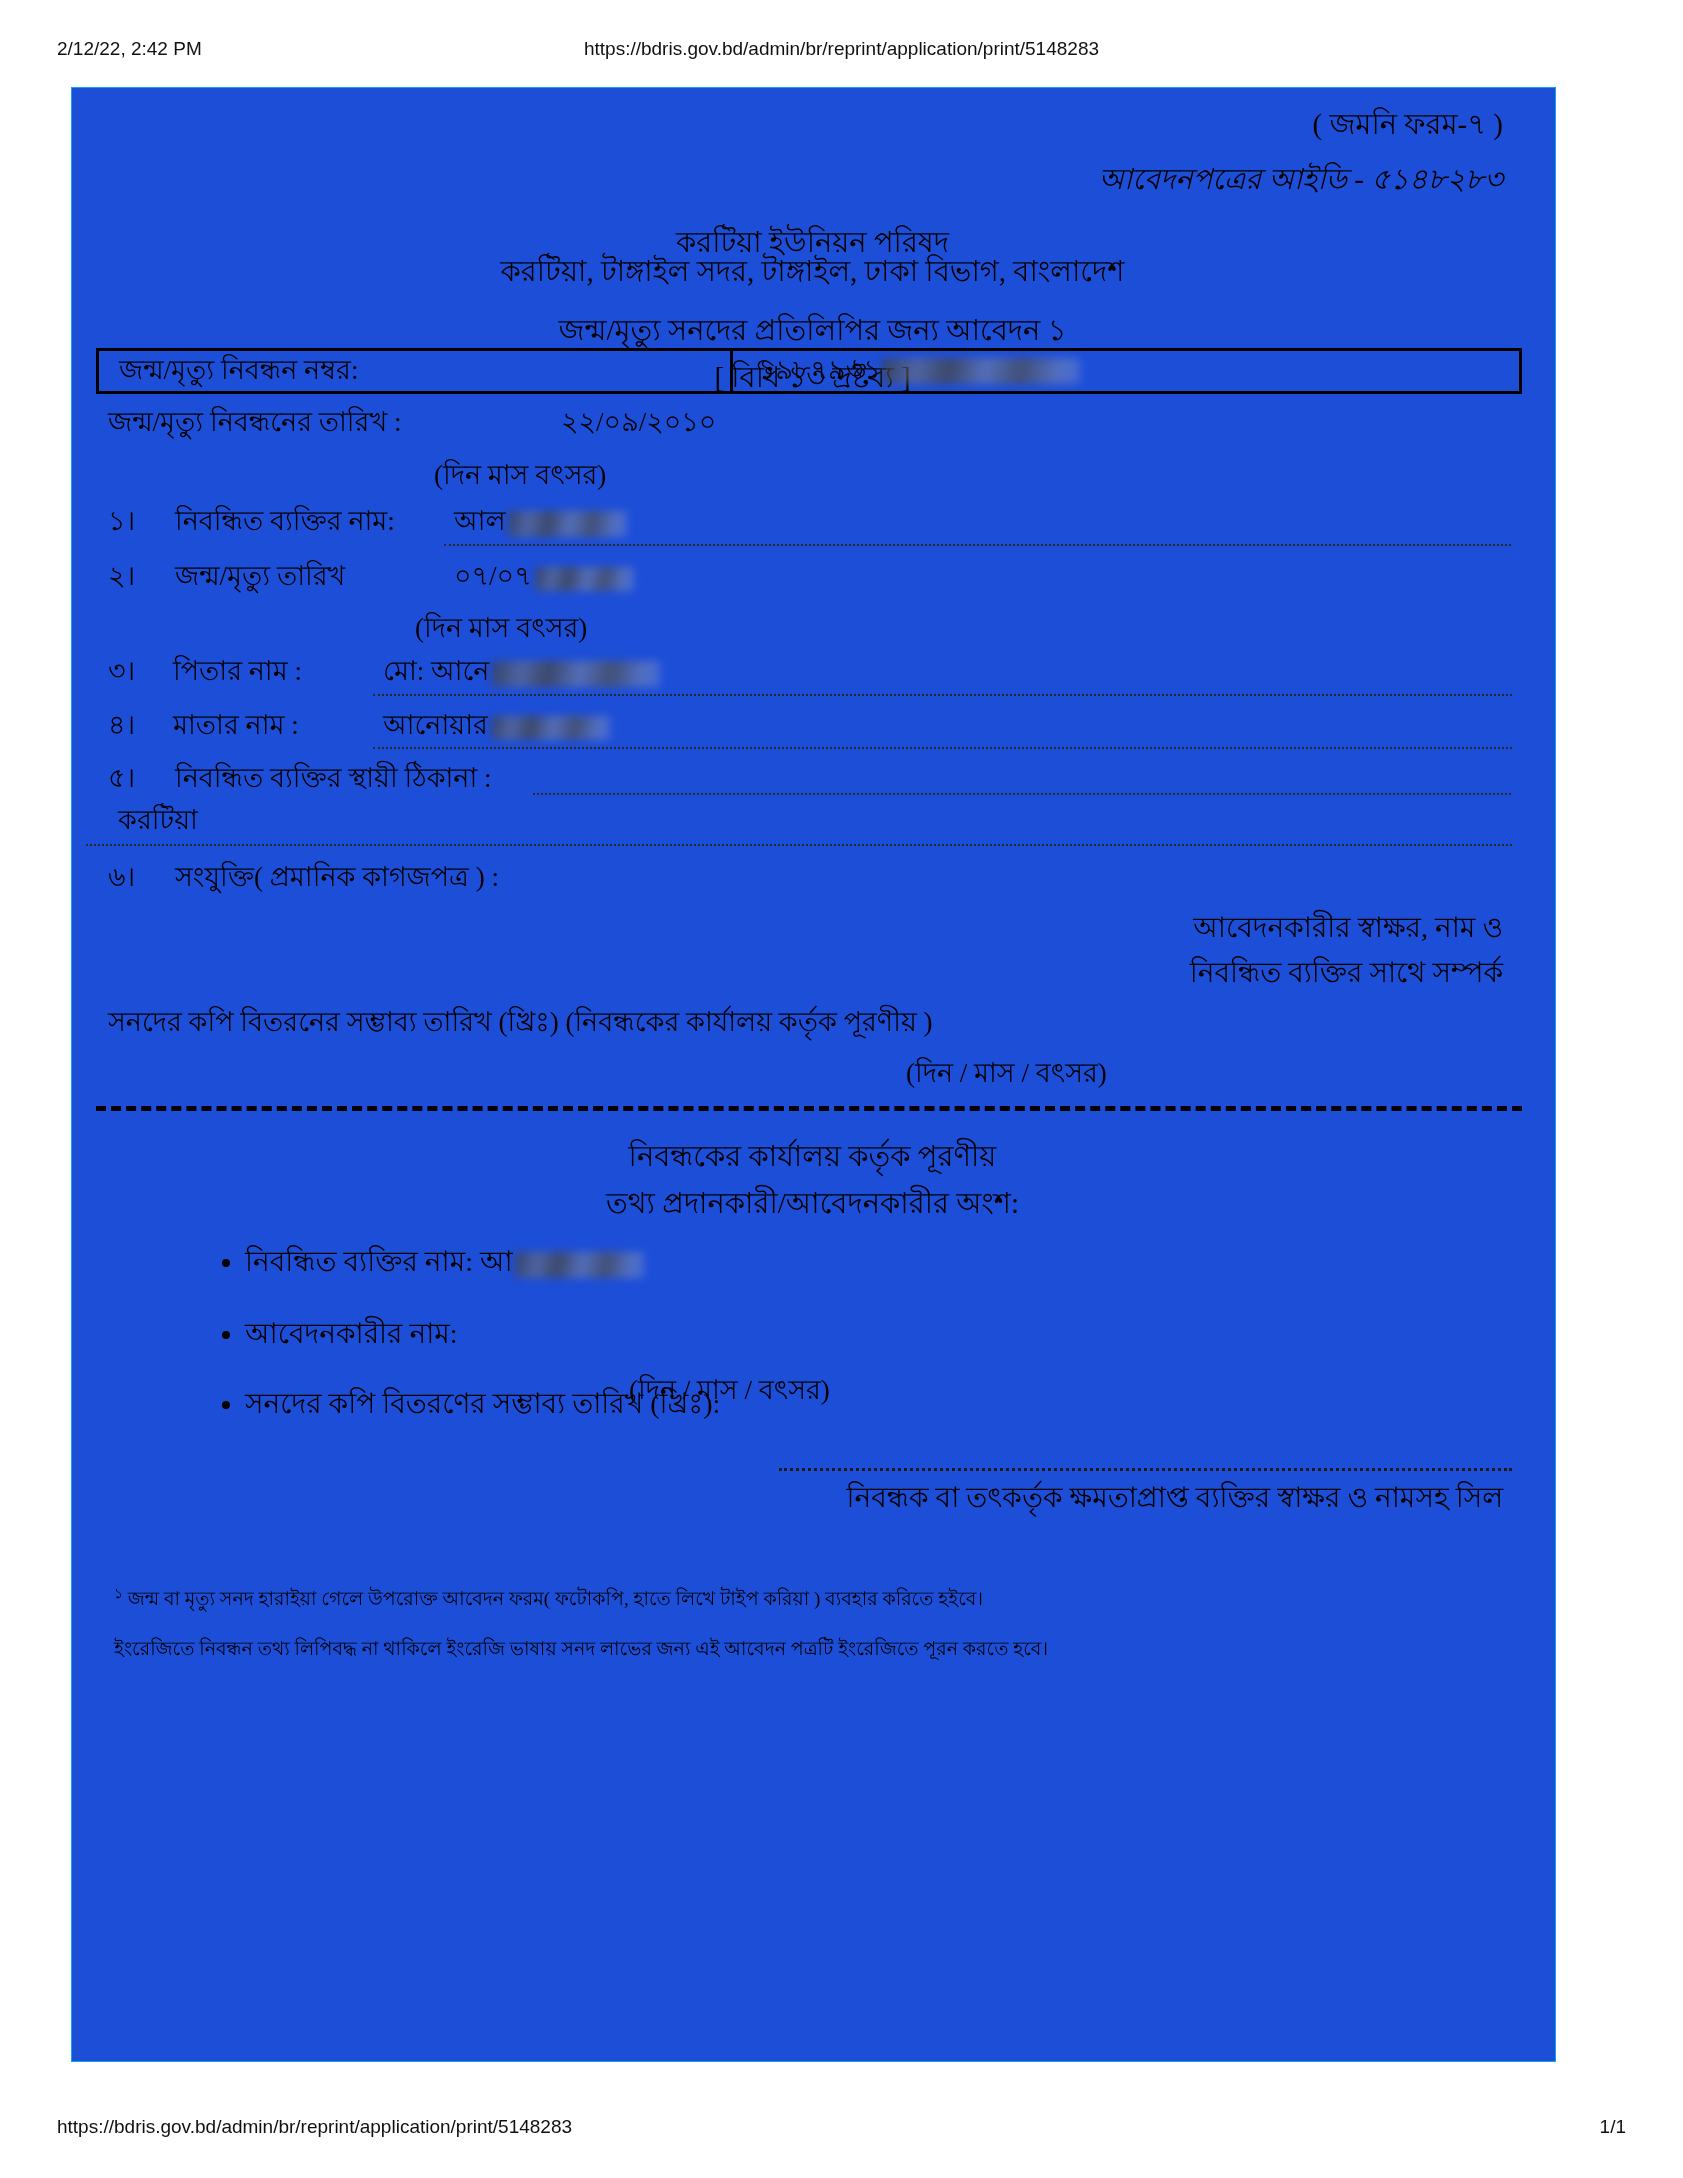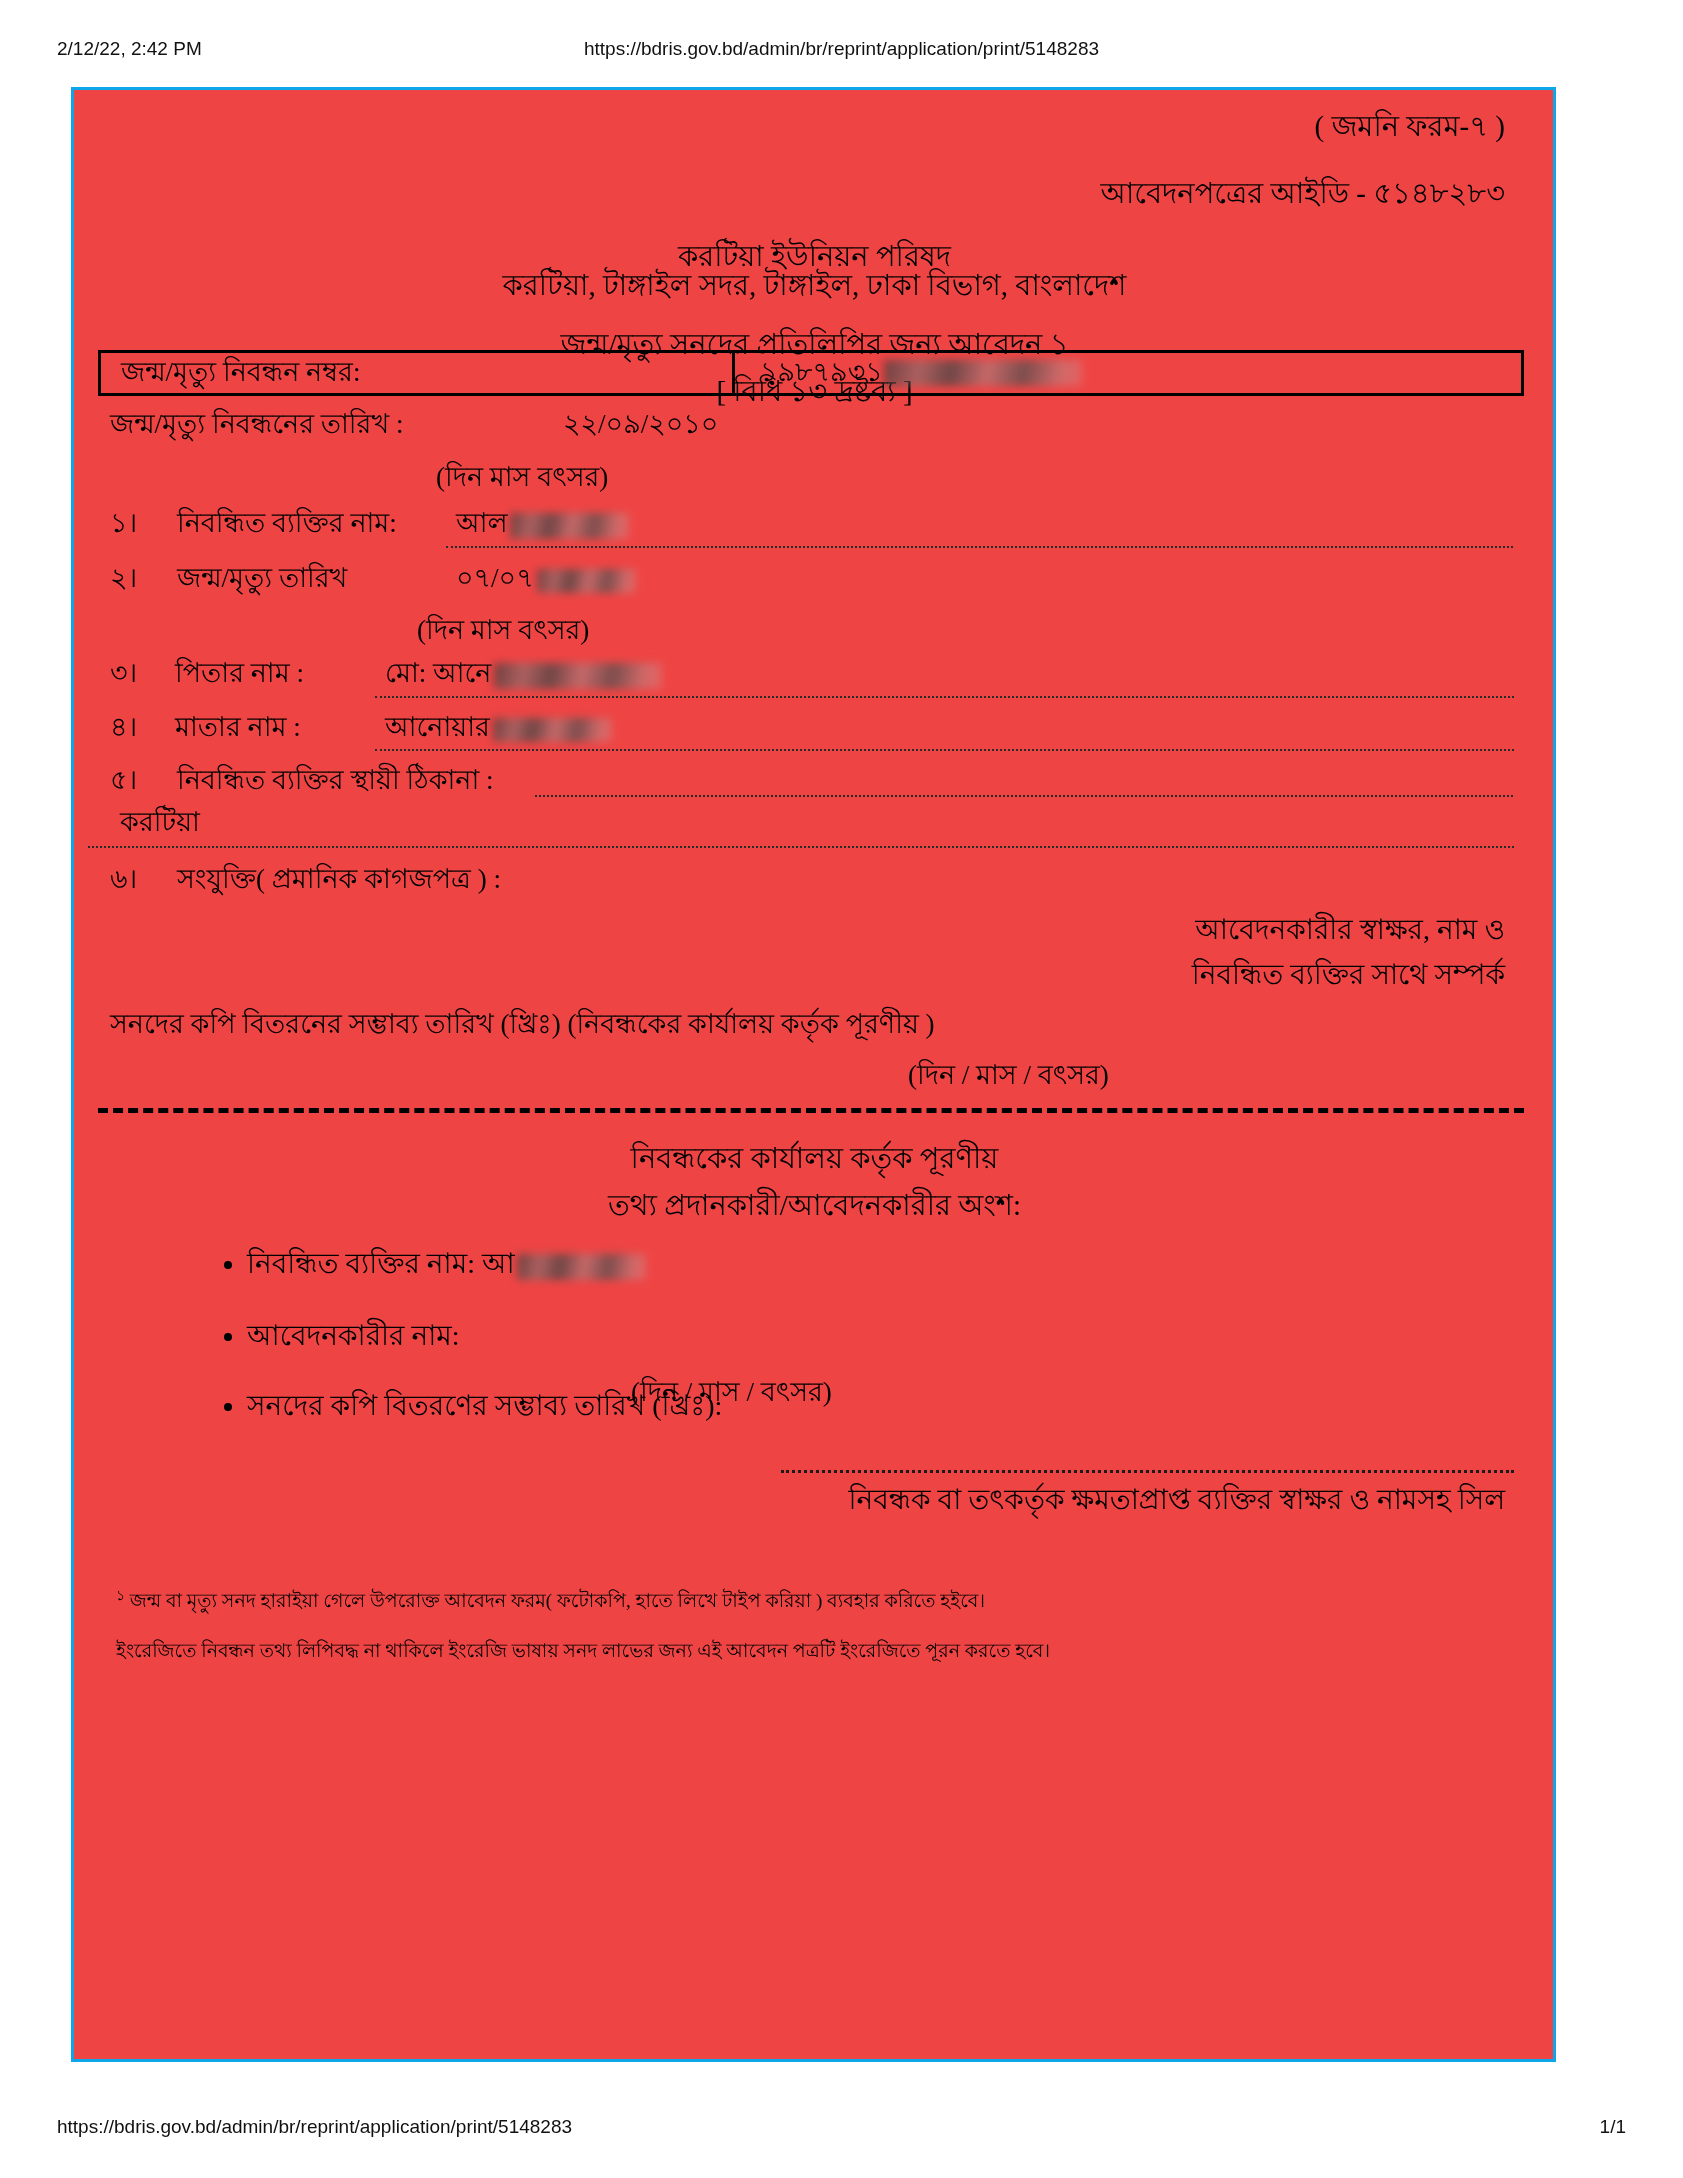--- a/index.html
+++ b/index.html
@@ -63,22 +63,22 @@
     white-space: nowrap;
   }
 
   
   .page-frame {
     position: absolute;
     left: 71px;
     top: 87px;
     width: 1485px;
     height: 1975px;
-    border: 3px solid #0ea5e9;
-    background: #ef4444;
+    border: 1px solid #0ea5e9;
+    background: #1d4ed8;
   }
   .page-inner {
     position: absolute;
     left: 14px;
     top: 12px;
     width: 1453px;
     height: 1947px;
   }
 
   
@@ -87,21 +87,21 @@
     font-weight: 400;
   }
 
   .right-line {
     text-align: right;
     padding-right: 36px;
     font-size: 29px;
     line-height: 1.0;
   }
   .rl-1 { margin-top: 10px; }
-  .rl-2 { margin-top: 38px; }
+  .rl-2 { margin-top: 26px; font-style: italic; }
 
   .ctr {
     text-align: center;
     font-size: 29px;
     line-height: 1.0;
   }
   .ctr-org   { margin-top: 34px; }
   .ctr-addr  { }
   .ctr-title { margin-top: 30px; }
   .ctr-rule  { margin-top: 18px; }

